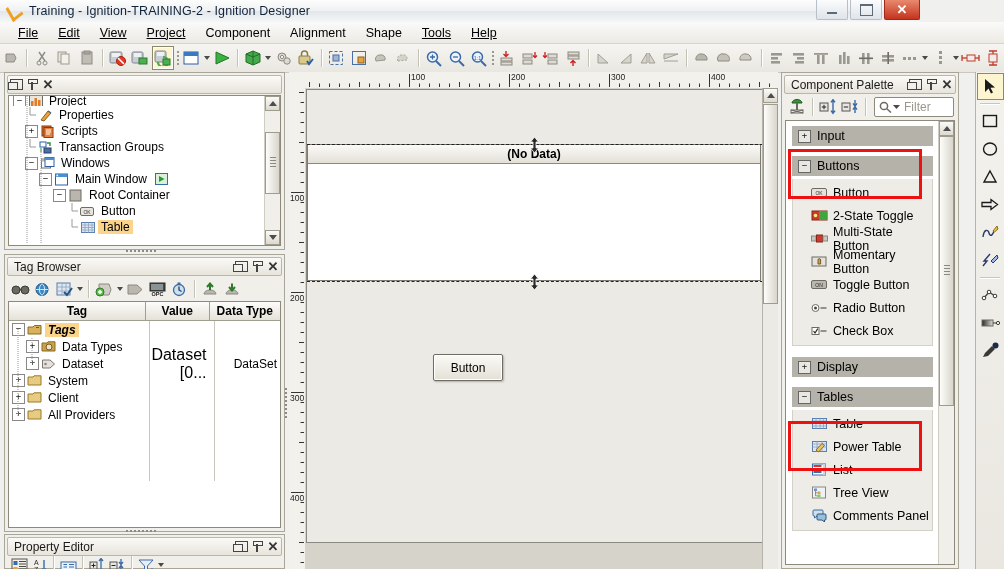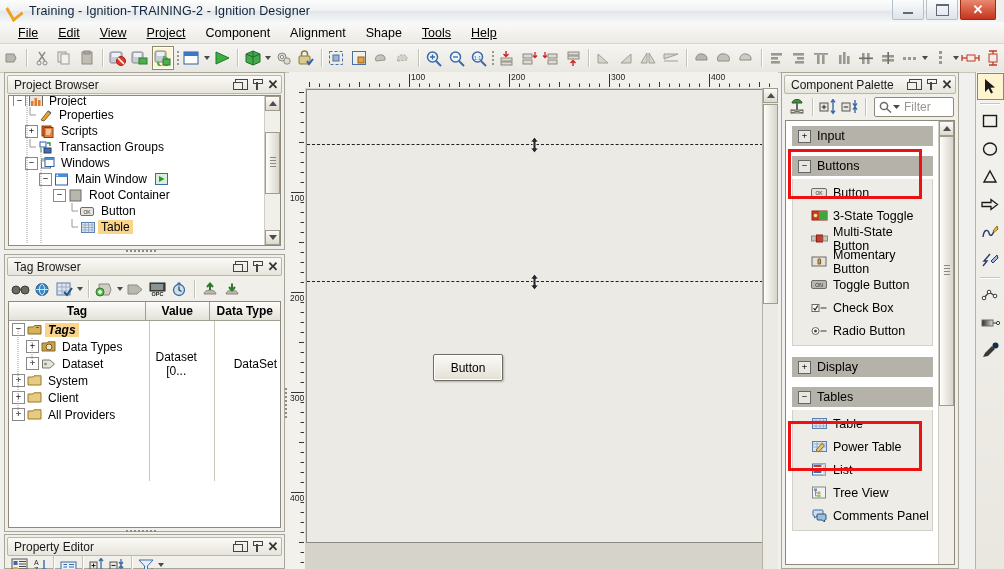--- a/index.html
+++ b/index.html
@@ -5,21 +5,21 @@
   html,body{margin:0;padding:0;}
   body{
     width:1004px;height:569px;overflow:hidden;
     font-family:"Liberation Sans", sans-serif;
     font-size:12px;color:#000;background:#f0f0ee;
     -webkit-font-smoothing:none;
   }
   .app{position:relative;width:1004px;height:569px;}
 
   
-  .titlebar{position:absolute;left:0;top:0;width:996px;height:22px;
+  .titlebar{position:absolute;left:0;top:0;width:920px;height:22px;
     background:linear-gradient(180deg,#fdfdfd 0%,#eff1f3 48%,#e4e7ea 52%,#f4f6f7 100%);
     border-bottom:1px solid #c8cdd2;display:flex;align-items:center;}
   .titlebar .tlogo{width:20px;height:18px;margin-left:4px;position:relative;}
   .titlebar .tlogo:before{content:"";position:absolute;left:4px;top:2px;width:10px;height:12px;
     border-left:3px solid #f0a020;border-bottom:3px solid #f0a020;transform:rotate(-38deg) skewX(-8deg);}
   .titlebar .ttext{font-size:12.5px;margin-left:5px;color:#10233a;letter-spacing:.1px;}
   .winbtns{position:absolute;right:0;top:0;display:flex;height:21px;}
   .wb{width:30px;height:19px;margin-top:0px;border:1px solid #b7bfc8;border-top:none;
     background:linear-gradient(180deg,#fbfcfd,#dfe4e9);display:flex;align-items:center;justify-content:center;
     margin-left:2px;border-radius:0 0 2px 2px;}
@@ -90,21 +90,21 @@
   .tagtb{position:absolute;left:4px;top:23px;right:4px;height:22px;display:flex;align-items:center;}
   .tg{width:22px;height:20px;display:flex;align-items:center;justify-content:center;}
   .tagtable{position:absolute;left:3px;top:46px;right:3px;bottom:3px;background:#fff;border:1px solid #8d8a7d;overflow:hidden;}
   .tg-head{display:flex;height:18px;background:linear-gradient(180deg,#fdfcfa,#e4e1d8);border-bottom:1px solid #a09d91;}
   .tg-th{font-size:12px;font-weight:bold;display:flex;align-items:center;justify-content:center;
     border-right:1px solid #a09d91;box-sizing:border-box;}
   .tg-col1{width:140px;} .tg-col2{width:65px;text-align:center;} .tg-col3{width:72px;}
   .tg-body{position:relative;}
   .tg-row{display:flex;height:17px;align-items:center;}
   .tg-c1{width:140px;display:flex;align-items:center;box-sizing:border-box;}
-  .tg-c2{width:65px;box-sizing:border-box;padding-right:3px;text-align:center;font-size:12px;}
+  .tg-c2{width:65px;box-sizing:border-box;padding-right:3px;text-align:right;font-size:16px;}
   .tg-c3{width:72px;box-sizing:border-box;padding-right:3px;text-align:right;font-size:12px;}
   .colline{position:absolute;top:0;bottom:0;width:1px;background:#c9c6bc;}
 
   
   #property-editor{left:4px;top:534px;width:281px;height:35px;}
   .pe-tb{position:absolute;left:4px;top:22px;display:flex;align-items:center;height:16px;}
   .pe-ic{width:20px;height:16px;display:flex;align-items:center;justify-content:center;}
 
   
   #design-area{position:absolute;left:289px;top:72px;width:489px;height:497px;background:#d6d3ca;}
@@ -466,21 +466,20 @@
       <svg width="18" height="16">
           <path d="M9 1 V15" stroke="#c03a2a" stroke-width="1.3"></path>
           <rect x="5" y="4" width="8" height="8" fill="#f2ece9" stroke="#c03a2a"></rect>
           <path d="M5 1 H13 M5 15 H13" stroke="#c03a2a" stroke-width="1.3"></path>
         </svg>
       </div>
   </div>
 
   <div class="panel" id="project-browser">
     <div class="panel-head">
-      <div class="panel-title">Project Browser</div>
       <div class="ph-btn">
           <div class="float-ic"></div>
         </div>
       <div class="ph-btn">
           <div class="pin-ic"></div>
         </div>
       <div class="ph-btn x">✕</div>
     </div>
     <div class="pb-body">
       <div class="tree" style="padding:0 0 0 2px;">
@@ -1035,20 +1034,25 @@
       </svg>
       <div class="vlabel" style="left:1px;top:106px;">100</div>
       <div class="vlabel" style="left:1px;top:206px;">200</div>
       <div class="vlabel" style="left:1px;top:306px;">300</div>
       <div class="vlabel" style="left:1px;top:406px;">400</div>
     </div>
 
     <div class="canvas">
       <div class="winframe">
 
+        <div class="tablecomp">
+          <div class="tablehdr">
+            <span>(No Data)</span>
+          </div>
+        </div>
 
         <div class="seldash" style="top:54px;"></div>
         <div class="seldash" style="top:191px;"></div>
 
         <div class="handle" style="left:222px;top:47px;">
           <svg width="11" height="16">
               <path d="M5.5 0 L9.5 5 L7 5 L7 11 L9.5 11 L5.5 16 L1.5 11 L4 11 L4 5 L1.5 5 Z" fill="#2a2a2a" stroke="#fff" stroke-width="0.8"></path>
             </svg>
           </div>
         <div class="handle" style="left:222px;top:184px;">
@@ -1148,21 +1152,21 @@
             </div>
 
             <div class="cp-item">
               <span class="ci">
                 <svg width="17" height="13">
                     <rect x="1" y="2" width="15" height="9" fill="#d03a2a" stroke="#8a2418"></rect>
                     <rect x="8" y="2" width="8" height="9" fill="#3fa63f"></rect>
                     <circle cx="4.5" cy="6.5" r="1.8" fill="#f5e88a"></circle>
                   </svg>
                 </span>
-              <span>3-State Toggle</span>
+              <span>2-State Toggle</span>
             </div>
 
             <div class="cp-item">
               <span class="ci">
                 <svg width="17" height="13">
                     <rect x="0.5" y="4" width="4.5" height="5" fill="#c9c7be" stroke="#8a8880"></rect>
                     <rect x="5.5" y="3" width="6" height="7" fill="#d03a2a" stroke="#8a2418"></rect>
                     <rect x="12" y="4" width="4.5" height="5" fill="#c9c7be" stroke="#8a8880"></rect>
                   </svg>
                 </span>
@@ -1186,37 +1190,37 @@
                     <rect x="0.5" y="2.5" width="15" height="8" rx="1.5" fill="#b9b7ae" stroke="#6d6b63"></rect>
                     <text x="8" y="8.6" font-size="5" text-anchor="middle" fill="#2a2a26" font-family="Liberation Sans">ON</text>
                   </svg>
                 </span>
               <span>Toggle Button</span>
             </div>
 
             <div class="cp-item">
               <span class="ci">
                 <svg width="17" height="13">
+                    <circle cx="4.5" cy="7" r="3.5" fill="#fff" stroke="#6d6b63"></circle>
+                    <circle cx="4.5" cy="7" r="1.5" fill="#4a4a45"></circle>
+                    <path d="M9.5 7 H15.5" stroke="#6d6b63" stroke-width="1.4"></path>
+                  </svg>
+                </span>
+              <span>Radio Button</span>
+            </div>
+
+            <div class="cp-item">
+              <span class="ci">
+                <svg width="17" height="13">
                     <rect x="1" y="3.5" width="7" height="7" fill="#fff" stroke="#6d6b63"></rect>
                     <path d="M2.5 7 L4 9 L6.8 4.6" stroke="#2a2a26" stroke-width="1.2" fill="none"></path>
                     <path d="M9.5 7 H15.5" stroke="#6d6b63" stroke-width="1.4"></path>
                   </svg>
                 </span>
               <span>Check Box</span>
-            </div>
-
-            <div class="cp-item">
-              <span class="ci">
-                <svg width="17" height="13">
-                    <circle cx="4.5" cy="7" r="3.5" fill="#fff" stroke="#6d6b63"></circle>
-                    <circle cx="4.5" cy="7" r="1.5" fill="#4a4a45"></circle>
-                    <path d="M9.5 7 H15.5" stroke="#6d6b63" stroke-width="1.4"></path>
-                  </svg>
-                </span>
-              <span>Radio Button</span>
             </div>
 
           </div>
         </div>
 
         <div class="cp-group" style="margin-top:11px;">
           <span class="texp">+</span>
           <span class="gl">Display</span>
         </div>
 

